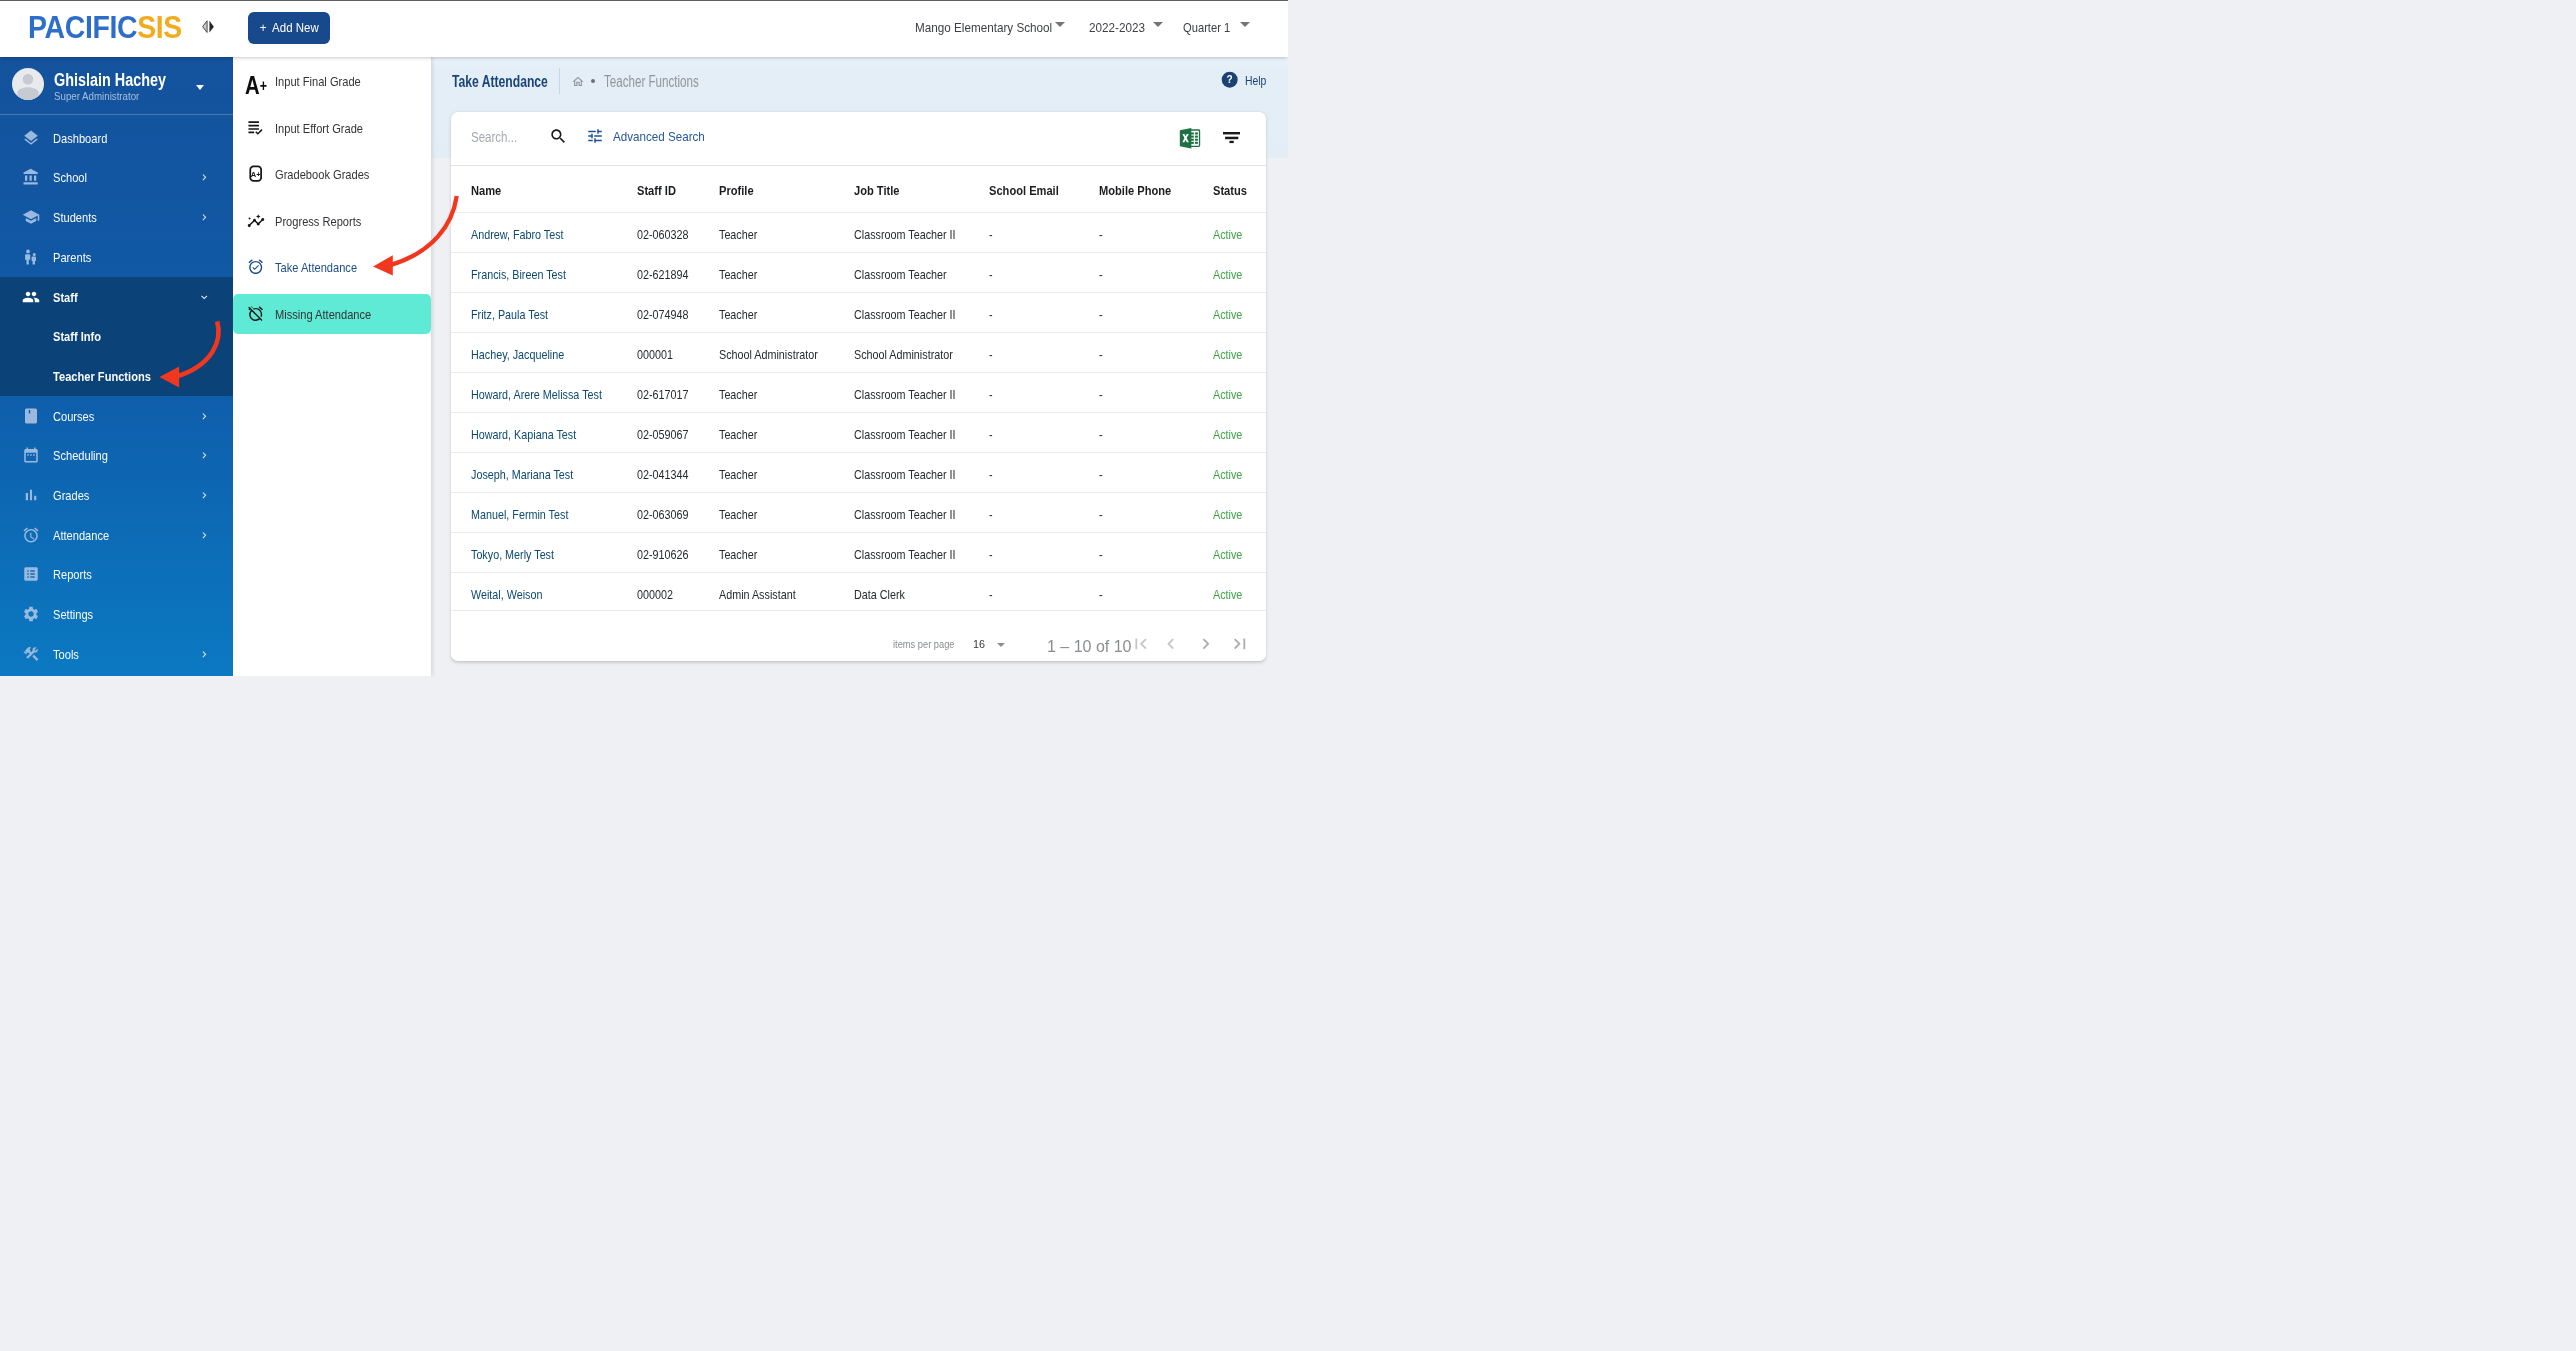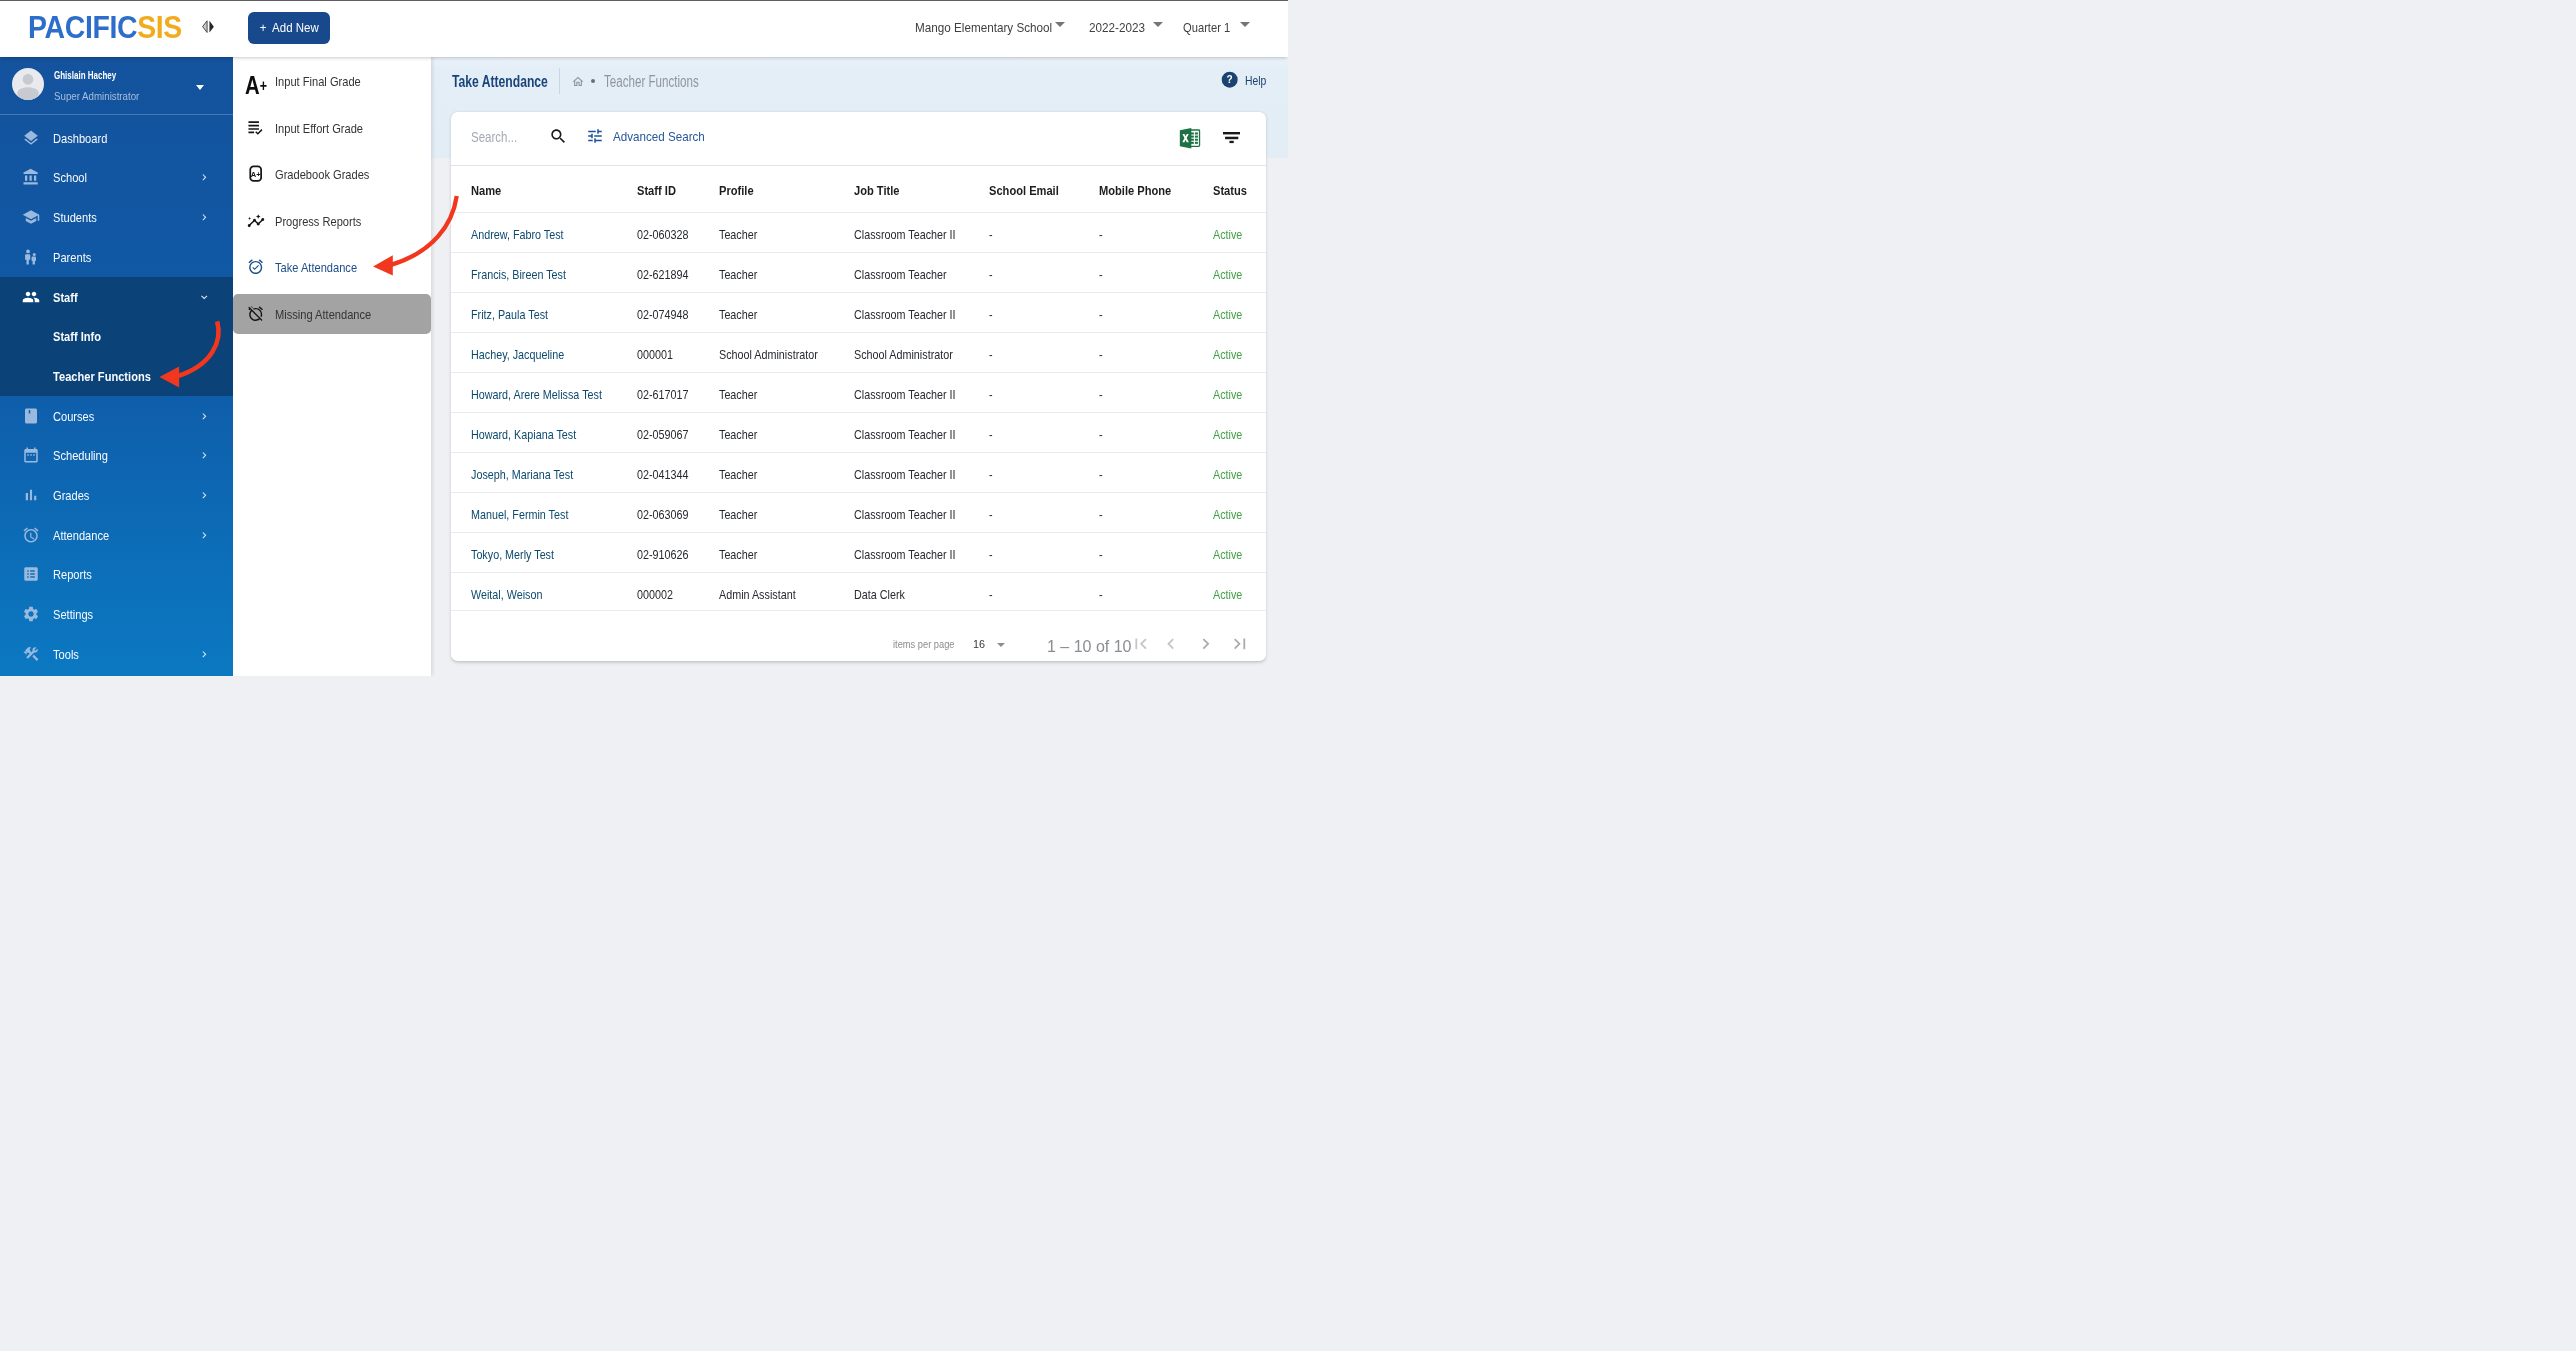--- a/index.html
+++ b/index.html
@@ -20,39 +20,39 @@
 #addnew { left:248px; top:11.6px; width:82px; height:32px; background:#17498c; border-radius:5.8px;
   color:#fff; font-size:13.7px; text-align:center; line-height:32px; }
 .tbtxt { font-size:13px; color:#3d3f42; top:20.3px; }
 .tri { width:0; height:0; border-left:5.4px solid transparent; border-right:5.4px solid transparent;
   border-top:5.8px solid #757575; top:22.4px; }
 
 
 #sidebar { left:0; top:53px; width:233px; height:623px;
   background:linear-gradient(180deg,#14529c 0%, #0f5ba8 50%, #0b79c2 100%); z-index:30; }
 #avatar { left:11.6px; top:15px; width:32px; height:32px; border-radius:50%; background:#e8eaed; overflow:hidden; }
-#uname { left:54px; top:17.4px; font-size:10px; font-weight:bold; color:#fff; }
+#uname { left:54px; top:17.4px; font-size:18px; font-weight:bold; color:#fff; }
 #urole { left:54px; top:37px; font-size:10.8px; color:#a7bedd; }
 #ucaret { left:196px; top:32px; width:0; height:0; border-left:4.6px solid transparent;
   border-right:4.6px solid transparent; border-top:5.4px solid #fff; }
 #udiv { left:0; top:61px; width:233px; height:0.8px; background:rgba(255,255,255,.22); }
 .sitem { left:0; width:233px; height:40px; color:#fbfcfe; font-size:13.3px; }
 .sitem .lbl { position:absolute; left:53px; top:12.5px; }
 .sitem svg.ic { position:absolute; left:22.4px; top:10.8px; }
 .sitem svg.chev { position:absolute; left:198px; top:14px; }
 #staffblock { left:0; top:224px; width:233px; height:119px; background:#0b4278; }
 .bold { font-weight:bold; }
 
 
 #menupanel { left:233px; top:53px; width:198px; height:623px; background:#fff; z-index:20;
   box-shadow:1.7px 0 4.2px rgba(0,0,0,.12); }
 .mitem { left:0; width:198px; height:40px; }
 .mitem .lbl { position:absolute; left:42px; top:13.7px; font-size:12.7px; color:#333437; } .mitem .lbl .cx { transform:scaleX(.875); }
 .mitem svg, .mitem .micon { position:absolute; left:14px; top:10.8px; }
-#mi6 { background:#a3a3a3; border-radius:5px; }
+#mi6 { background:#5eead4; border-radius:5px; }
 .blue { color:#1d4e89 !important; }
 
 
 #main { left:430px; top:53px; width:858px; height:623px; background:#eef0f3; z-index:10; }
 #band { left:0; top:0; width:858px; height:105px;
   background:linear-gradient(180deg,#eff5fa 0%, #e4eef7 14%, #e3edf6 100%); }
 #ttl { left:21.6px; top:19px; font-size:16.6px; font-weight:bold; color:#1a4479; transform:scaleX(.732); transform-origin:0 50%; }
 #vdiv { left:129px; top:15px; width:1.2px; height:26px; background:#c9d6e2; }
 #crumbhome { left:141px; top:21.6px; }
 #crumbdot { left:161px; top:26px; width:4.2px; height:4.2px; border-radius:50%; background:#6a6f75; }

